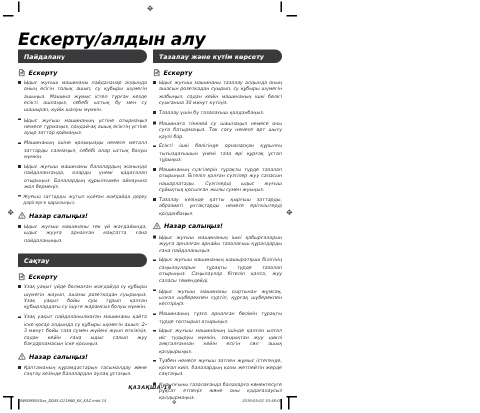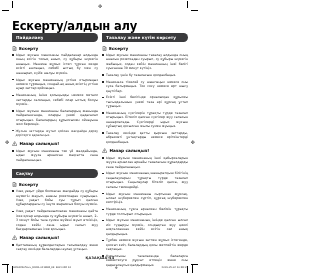--- a/index.html
+++ b/index.html
@@ -4,21 +4,21 @@
 <style>
   html,body{margin:0;padding:0;}
   body{
     width:200px;height:275px;
     background:#ffffff;
     font-family:"DejaVu Sans","Liberation Sans",sans-serif;
     color:#1a1a1a;
     overflow:hidden;
     position:relative;
   }
-  .page{position:absolute;inset:0;}
+  .page{position:absolute;inset:0;font-style:italic;}
 
   
   .cm{position:absolute;background:#000;}
   .cm.h{width:7px;height:1px;}
   .cm.v{width:1px;height:7px;}
 
   
   .regmark{
     position:absolute;
     font-size:5px;line-height:5px;color:#444;

